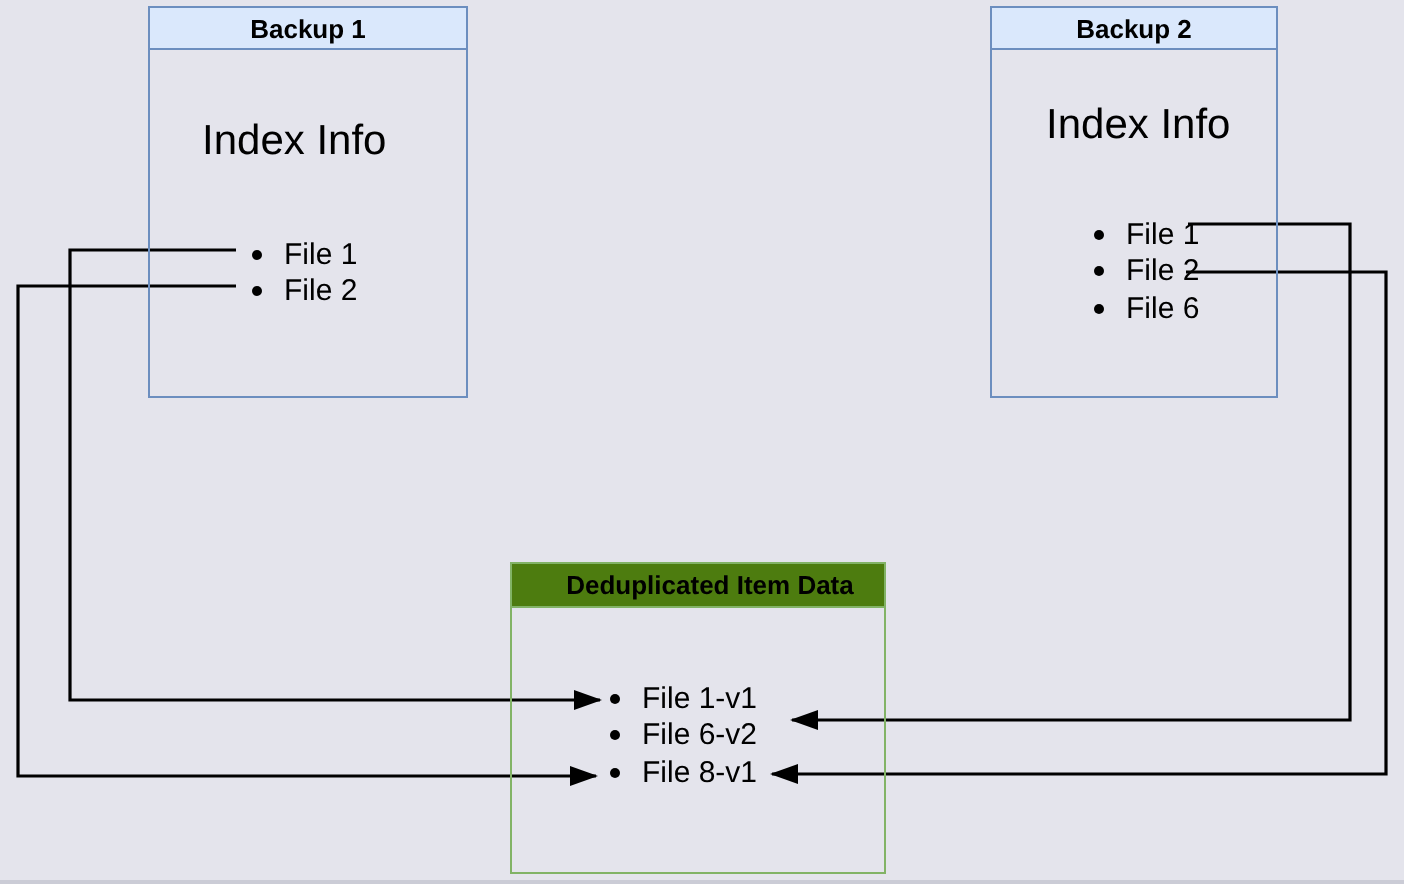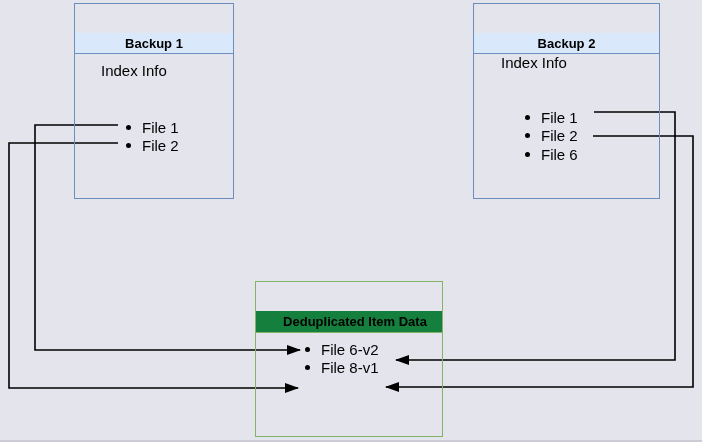--- a/index.html
+++ b/index.html
@@ -6,32 +6,32 @@
   body{
     width:702px;height:442px;position:relative;overflow:hidden;
     background:#e4e4ec;
     font-family:"Liberation Sans","DejaVu Sans",sans-serif;
     color:#000;
   }
   .box{position:absolute;box-sizing:border-box;border:1px solid;background:transparent;}
   .box-header{
     box-sizing:border-box;width:100%;
     display:flex;align-items:center;justify-content:center;
-    font-weight:bold;font-size:13px;border-bottom:1px solid;margin-top:29px;
+    font-weight:bold;font-size:13px;border-bottom:1px solid;
   }
   .blue{border-color:#6c8ebf;}
   .blue .box-header{background:#dae8fc;border-color:#6c8ebf;height:21px;}
   .green{border-color:#82b366;}
-  .green .box-header{background:#15803d;border-color:#82b366;height:22px;padding-left:12px;}
+  .green .box-header{background:#4d7c0f;border-color:#82b366;height:22px;padding-left:12px;}
 
   #backup1{left:74px;top:3px;width:160px;height:196px;}
-  #backup2{left:473px;top:3px;width:187px;height:196px;}
+  #backup2{left:495px;top:3px;width:144px;height:196px;}
   #dedup{left:255px;top:281px;width:188px;height:156px;}
 
-  .body-label{position:absolute;font-size:15px;line-height:18px;white-space:nowrap;}
+  .body-label{position:absolute;font-size:21px;line-height:18px;white-space:nowrap;}
   #backup1 .body-label{left:26px;top:58px;}
   #backup2 .body-label{left:27px;top:50px;}
 
   .bullet-list{position:absolute;}
   #backup1 .bullet-list{left:51px;top:114px;}
   #backup2 .bullet-list{left:51px;top:104px;}
   #dedup  .bullet-list{left:49px;top:58px;}
 
   .li{display:flex;align-items:center;height:18.5px;font-size:15px;white-space:nowrap;}
   .dot{width:5px;height:5px;border-radius:50%;background:#000;margin-right:11px;flex:0 0 auto;}
@@ -92,20 +92,24 @@
         <span class="dot"></span>
         <span>File 6</span>
       </div>
     </div>
 </div>
 
 <div id="dedup" class="box green">
   <div class="box-header">Deduplicated Item Data</div>
   <div class="bullet-list">
 
+      <div class="li">
+        <span class="dot"></span>
+        <span>File 1-v1</span>
+      </div>
 
       <div class="li">
         <span class="dot"></span>
         <span>File 6-v2</span>
       </div>
 
 
       <div class="li">
         <span class="dot"></span>
         <span>File 8-v1</span>

